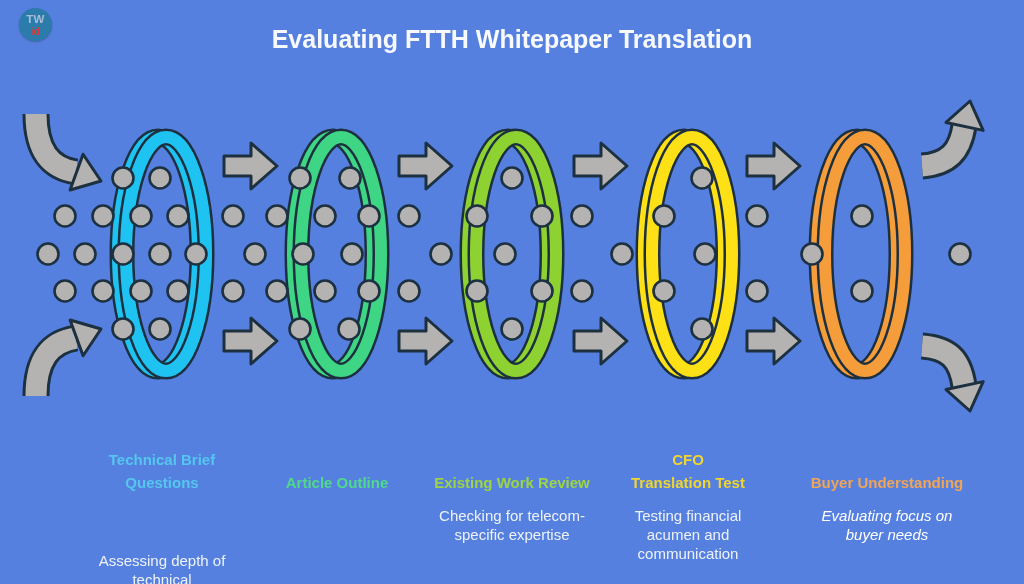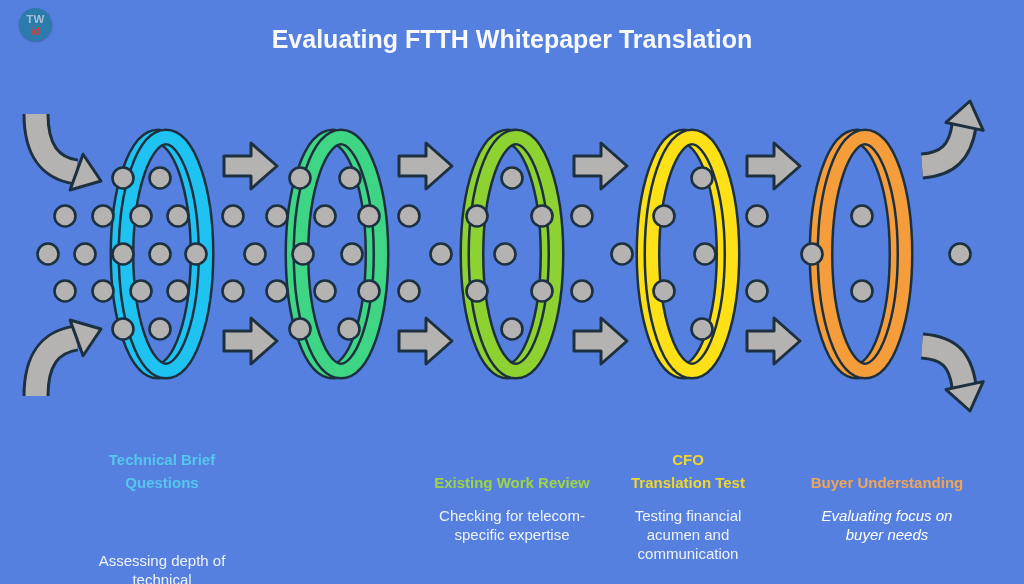--- a/index.html
+++ b/index.html
@@ -140,20 +140,21 @@
     <circle cx="349" cy="329" r="10.5" fill="#b5b3b1" stroke="#1d3040" stroke-width="2.6"></circle>
     <circle cx="512" cy="329" r="10.5" fill="#b5b3b1" stroke="#1d3040" stroke-width="2.6"></circle>
     <circle cx="702" cy="329" r="10.5" fill="#b5b3b1" stroke="#1d3040" stroke-width="2.6"></circle>
   </svg>
 
 <div class="stage s0" style="left:75px;gap:45px;">
   <div class="stage-name" style="color: rgb(86, 198, 238);">Technical Brief Questions</div>
   <div class="stage-desc" style="color: rgb(238, 242, 248);">Assessing depth of technical understanding</div>
 </div>
 <div class="stage s1" style="left:250px;">
+  <div class="stage-name" style="color: rgb(80, 216, 140);">Article Outline</div>
 </div>
 <div class="stage s2" style="left:425px;">
   <div class="stage-name" style="color: rgb(157, 212, 70);">Existing Work Review</div>
   <div class="stage-desc" style="color: rgb(238, 242, 248);">Checking for telecom-specific expertise</div>
 </div>
 <div class="stage s3" style="left:601px;">
   <div class="stage-name" style="color: rgb(239, 213, 47);">CFO Translation Test</div>
   <div class="stage-desc" style="color: rgb(238, 242, 248);">Testing financial acumen and communication</div>
 </div>
 <div class="stage s4" style="left:800px;align-items:center;">

